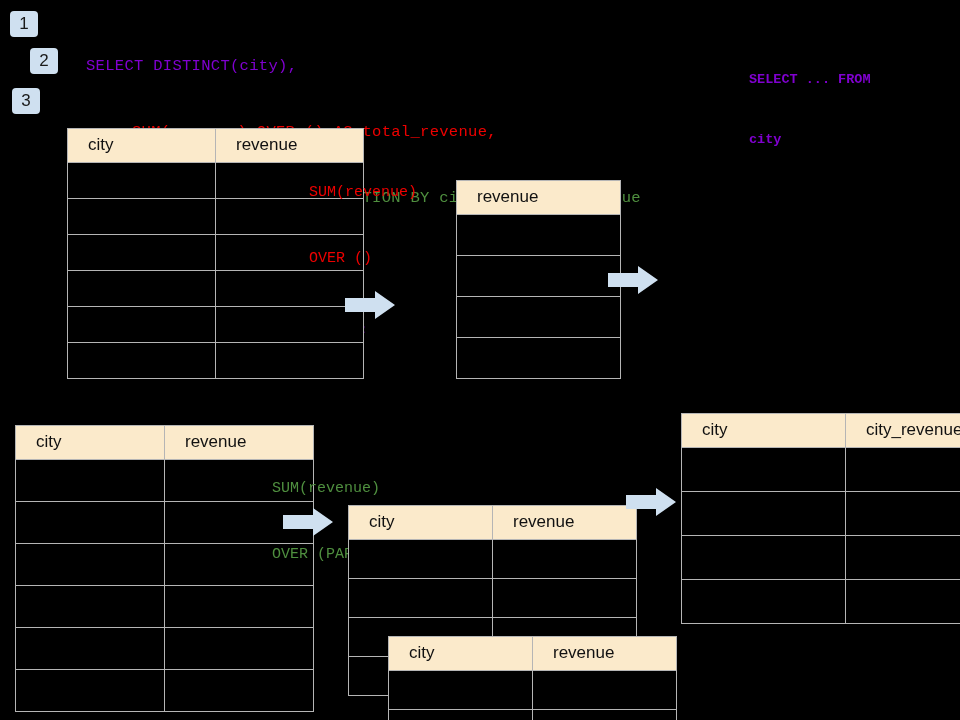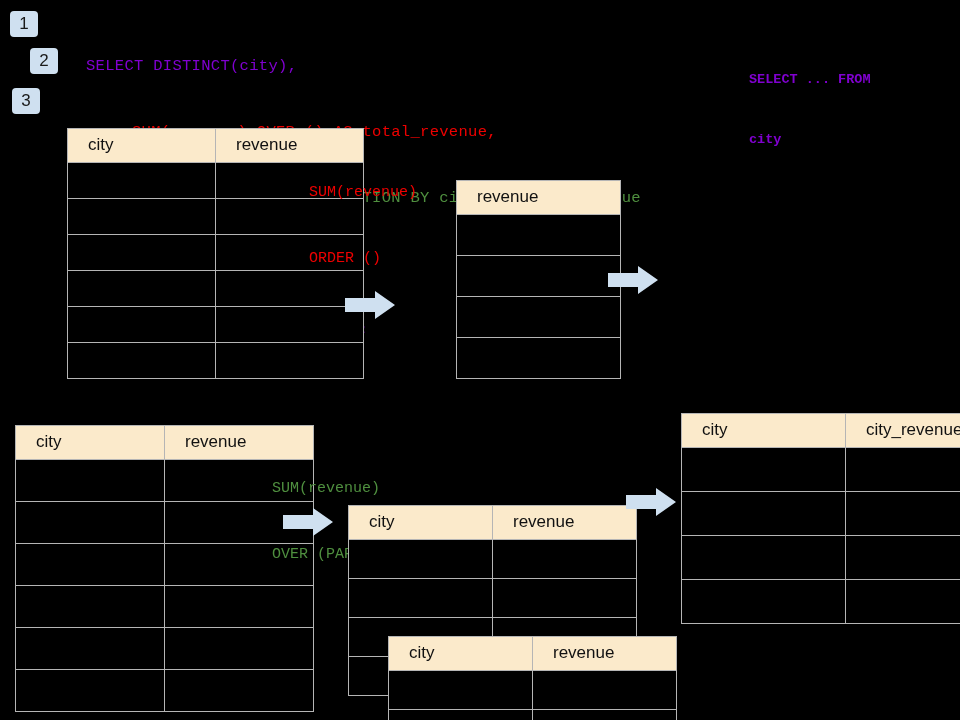--- a/index.html
+++ b/index.html
@@ -146,21 +146,21 @@
         </tr>
       <tr>
           <td style="height:35px;"></td>
           <td></td>
         </tr>
     </tbody>
   </table>
 
   <div class="annot red" style="left:309px; top:138px;">
     <div>SUM(revenue)</div>
-    <div>ORDER ()</div>
+    <div>OVER ()</div>
   </div>
 
   <div class="arrow" style="left:345px; top:289px;">
     <svg width="50" height="32" viewBox="0 0 50 32">
       <polygon points="0,9 30,9 30,2 50,16 30,30 30,23 0,23" fill="#cfe0f0"></polygon>
     </svg>
   </div>
 
   <table class="tbl" style="left:456px; top:180px; width:135px;">
     <thead>

